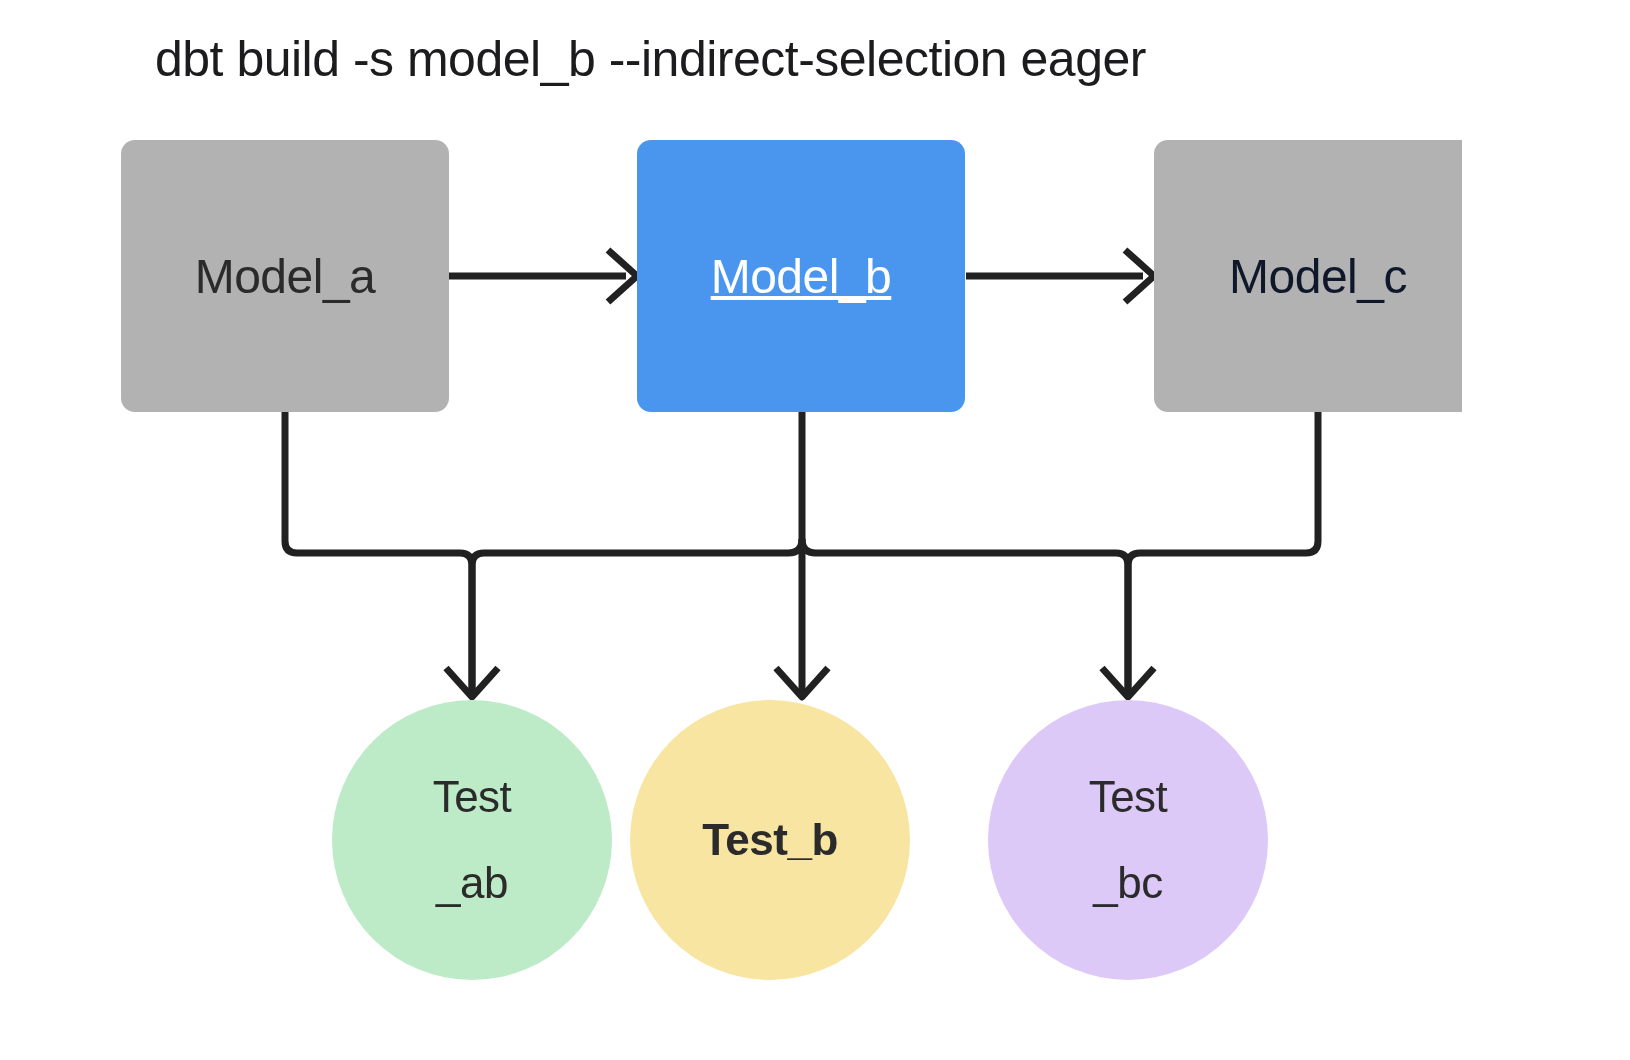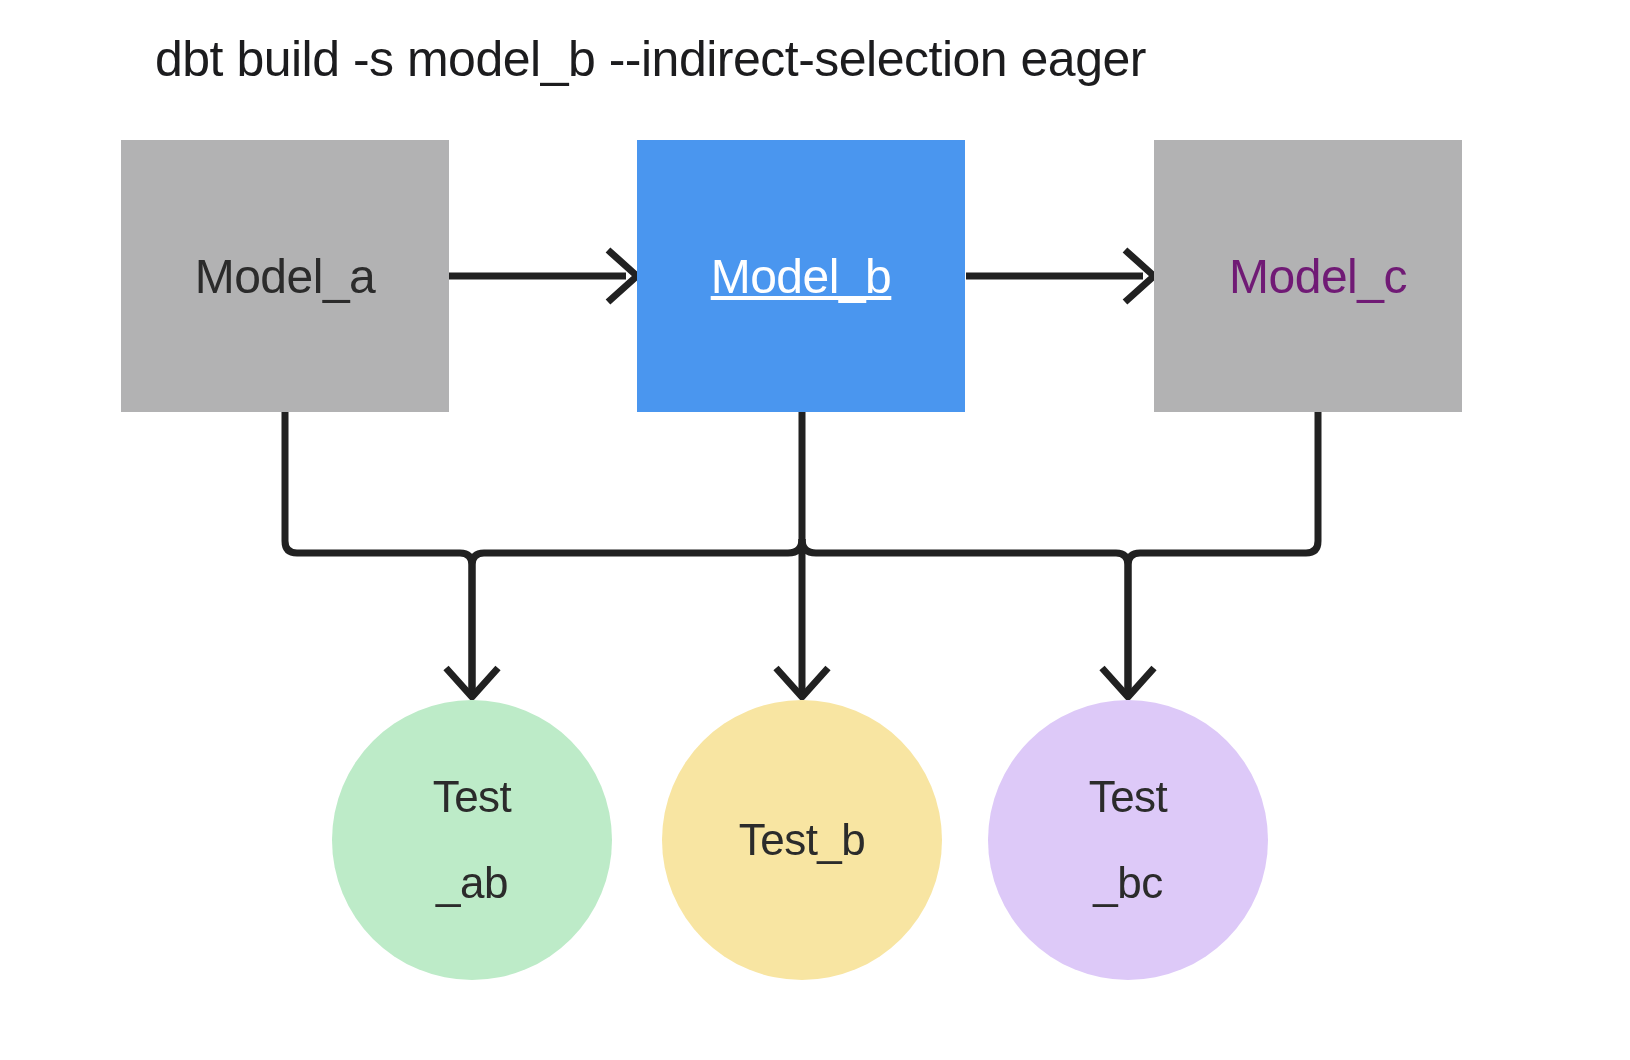--- a/index.html
+++ b/index.html
@@ -23,21 +23,21 @@
     line-height: 58px;
     font-weight: 500;
     letter-spacing: -0.5px;
     white-space: nowrap;
   }
   .model-node {
     position: absolute;
     top: 140px;
     width: 328px;
     height: 272px;
-    border-radius: 0;
+    border-radius: 14px;
     display: flex;
     align-items: center;
     justify-content: center;
     font-size: 48px;
     font-weight: 400;
     letter-spacing: -0.5px;
   }
   .model-a { left: 121px; }
   .model-b { left: 637px; }
   .model-c { left: 1154px; }
@@ -51,21 +51,21 @@
     flex-direction: column;
     align-items: center;
     justify-content: center;
     font-size: 44px;
     font-weight: 400;
     line-height: 86px;
     letter-spacing: -0.5px;
     text-align: center;
   }
   .test-ab { left: 332px; }
-  .test-b  { left: 662px; }
+  .test-b  { left: 630px; font-weight: bold; }
   .test-bc { left: 988px; }
   .edges-layer {
     position: absolute;
     left: 0;
     top: 0;
     width: 1630px;
     height: 1060px;
     pointer-events: none;
   }
   .edges-layer path {
@@ -107,21 +107,21 @@
   </svg>
 
   <div class="model-node model-a" style="background-color: rgb(178, 178, 179); color: rgb(43, 43, 43);">
     <span>Model_a</span>
   </div>
 
   <div class="model-node model-b" style="background-color: rgb(74, 150, 239); color: rgb(255, 255, 255); text-decoration: underline;">
     <span>Model_b</span>
   </div>
 
-  <div class="model-node model-c" style="background-color: rgb(178, 178, 179); color: #701a75;">
+  <div class="model-node model-c" style="background-color: rgb(178, 178, 179); color: #0f172a;">
     <span>Model_c</span>
   </div>
 
   <div class="test-node test-ab" style="background-color: rgb(189, 235, 200); color: rgb(43, 43, 43);">
     <span>Test</span>
     <span>_ab</span>
   </div>
 
   <div class="test-node test-b" style="background-color: rgb(248, 229, 162); color: rgb(43, 43, 43);">
     <span>Test_b</span>

